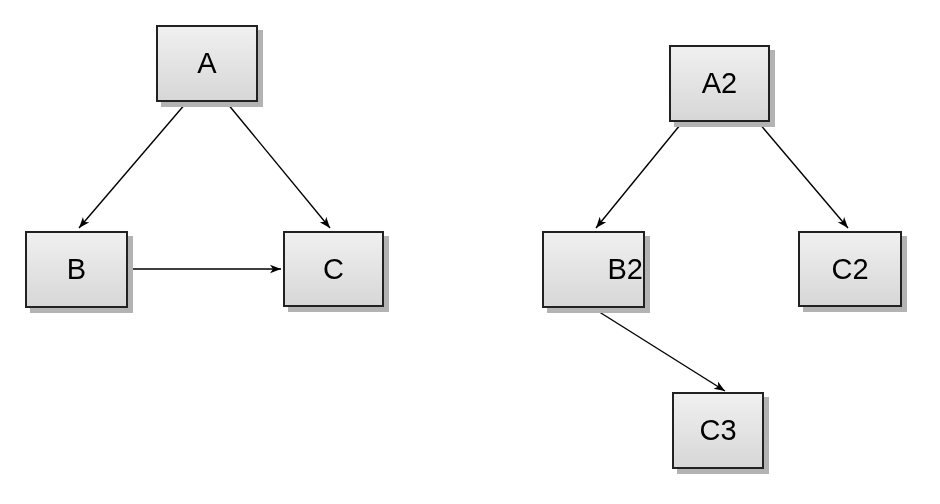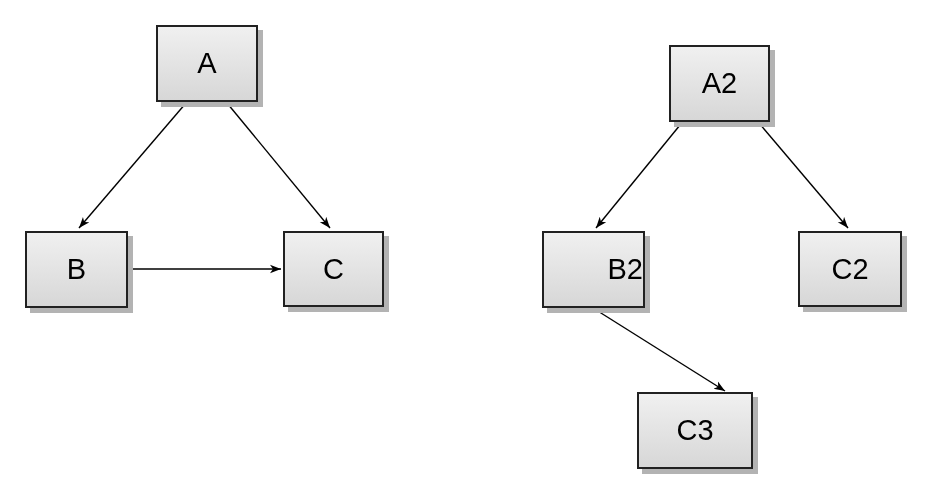--- a/index.html
+++ b/index.html
@@ -70,16 +70,16 @@
     </div>
     <div class="node" style="left: 669px; top: 25px; width: 101px; height: 77px; margin-top: 20px;">
       <span class="node-label">A2</span>
     </div>
     <div class="node" style="left: 542px; top: 231px; width: 103px; height: 77px; justify-content: flex-end;">
       <span class="node-label">B2</span>
     </div>
     <div class="node" style="left: 798px; top: 231px; width: 104px; height: 76px;">
       <span class="node-label">C2</span>
     </div>
-    <div class="node" style="left: 637px; top: 392px; width: 116px; height: 77px;">
+    <div class="node" style="left: 672px; top: 392px; width: 92px; height: 77px;">
       <span class="node-label">C3</span>
     </div>
   </div>
 
 </body></html>

